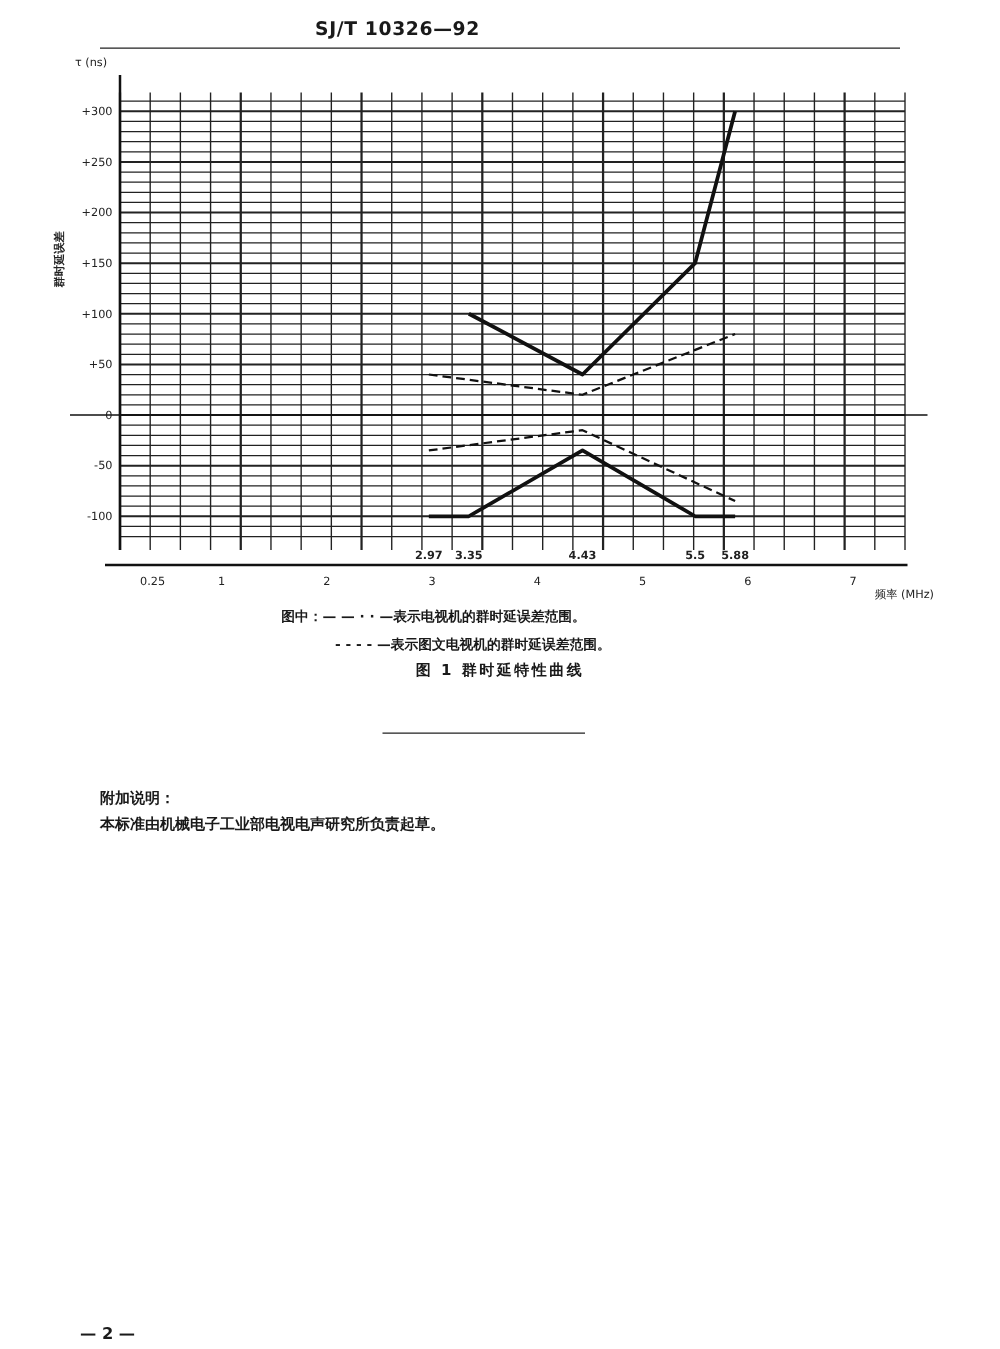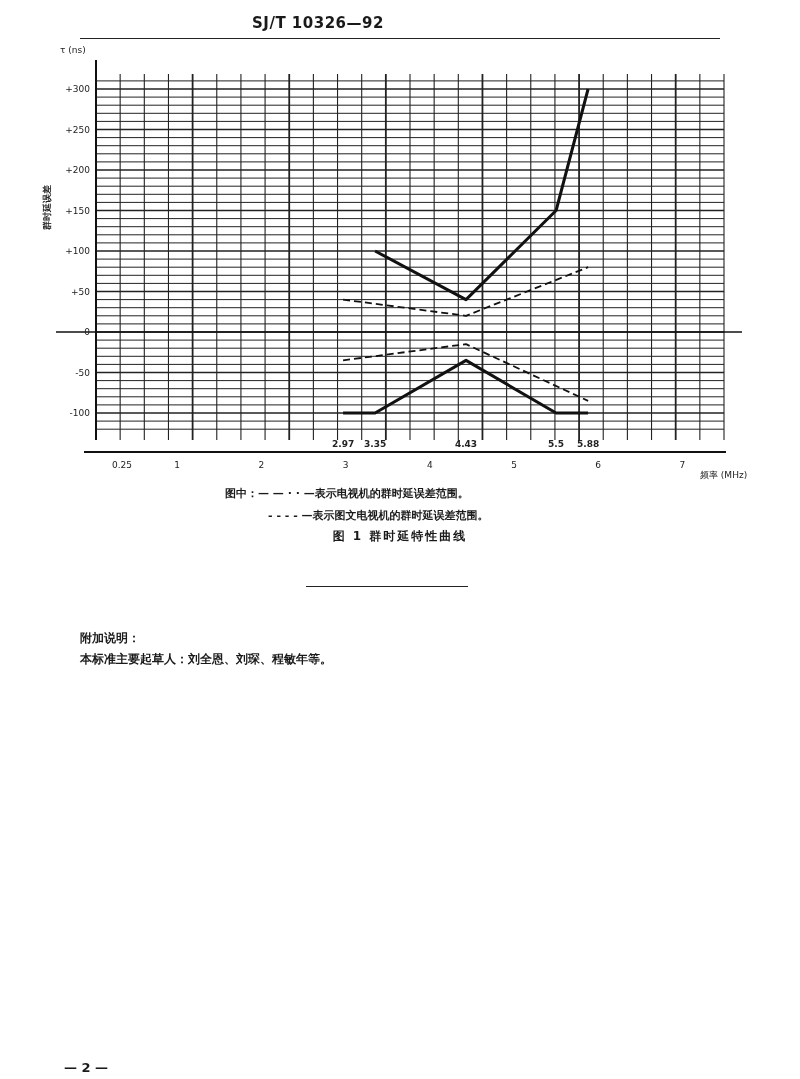--- a/index.html
+++ b/index.html
@@ -143,16 +143,16 @@
 </div>
 <div class="legend legend-2">
   <span>- - - - —</span><span>表示图文电视机的群时延误差范围。</span>
 </div>
 <div class="caption">图 1   群时延特性曲线</div>
 
 <div class="sep-rule"></div>
 
 <div class="notes">
   <div class="note-line">附加说明：</div>
-  <div class="note-line">本标准主要起草人：刘全恩、刘琛、程敏年等。</div>
+  <div class="note-line">本标准由机械电子工业部电视电声研究所负责起草。</div>
 </div>
 
 <div class="page-num">— 2 —</div>
 
 </body></html>

